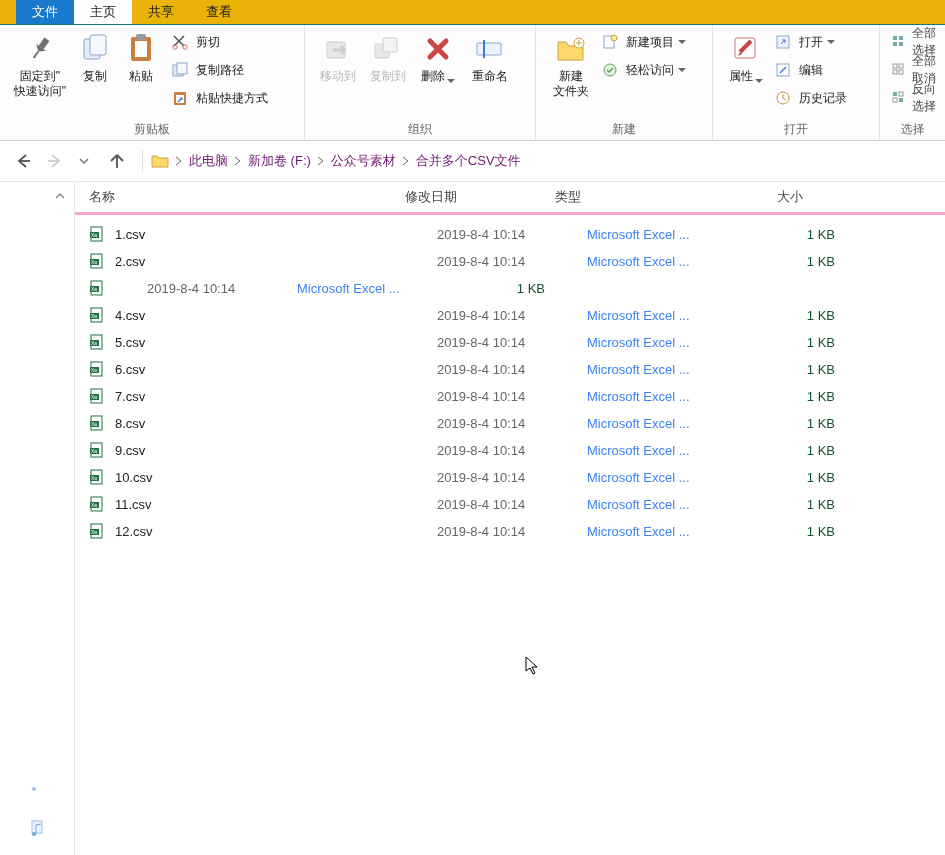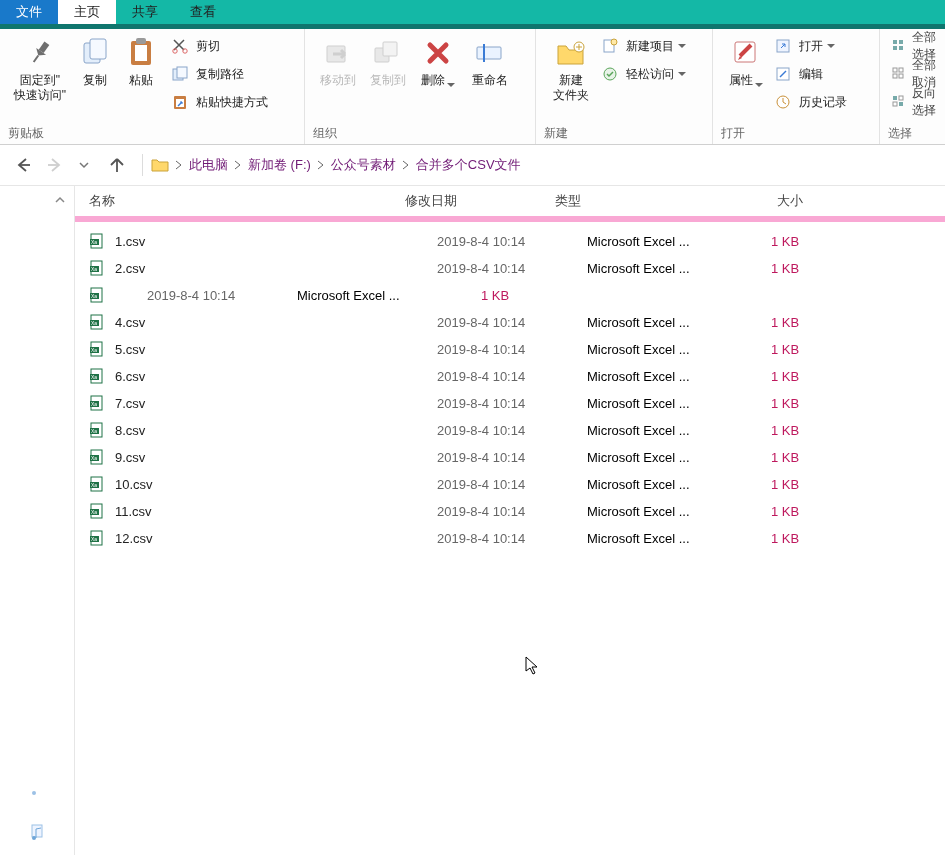--- a/index.html
+++ b/index.html
@@ -1,29 +1,29 @@
 <!DOCTYPE html>
 <html><head>
 <meta charset="utf-8">
 <style>
   html,body{margin:0;padding:0;width:945px;height:855px;background:#fff;
     font-family:"Microsoft YaHei","Segoe UI",Arial,Helvetica,sans-serif;
     font-size:13px;color:#333;overflow:hidden;}
   
-  .tabs{display:flex;align-items:flex-end;height:24px;border-bottom:5px solid #0f766e;
-    background:#14b8a6;padding-left:0;}
+  .tabs{display:flex;align-items:flex-end;height:24px;border-bottom:1px solid #0f766e;
+    background:#eab308;padding-left:16px;}
   .tab{height:24px;line-height:24px;padding:0 16px;font-size:13px;color:#222;cursor:default;}
   .tab.active{background:#1979ca;color:#fff;}
   .tab.home{background:#fff;color:#222;}
   
   .ribbon{display:flex;height:115px;border-bottom:1px solid #d0d0d0;background:#fdfdfd;}
   .group{border-right:1px solid #e3e3e3;padding:4px 8px 0 8px;display:flex;flex-direction:column;
     justify-content:space-between;}
   .group-body{flex:1;display:flex;align-items:flex-start;}
-  .group-label{text-align:left;font-size:12px;color:#666;height:22px;line-height:22px;}
+  .group-label{text-align:center;font-size:12px;color:#666;height:22px;line-height:22px;}
   .big-btn{display:flex;flex-direction:column;align-items:center;justify-content:flex-start;
     width:58px;padding-top:2px;cursor:default;}
   .big-btn .ico{width:34px;height:36px;display:flex;align-items:center;justify-content:center;}
   .big-btn .lbl{font-size:12px;color:#222;text-align:center;line-height:15px;margin-top:2px;white-space:pre;}
   .big-btn.disabled .lbl{color:#b8b8b8;}
   .stack{display:flex;flex-direction:column;gap:6px;padding-top:2px;margin-left:2px;}
   .small-btn{display:flex;align-items:center;height:22px;cursor:default;}
   .small-btn .ico{width:20px;height:18px;display:flex;align-items:center;justify-content:center;margin-right:6px;}
   .small-btn .lbl{font-size:12px;color:#222;white-space:nowrap;}
   .small-btn .lbl.withchev::after{content:"";display:inline-block;margin-left:4px;border:4px solid transparent;border-top-color:#666;transform:translateY(2px);}
@@ -40,33 +40,33 @@
   .foldico{width:22px;height:20px;display:flex;align-items:center;justify-content:center;margin-right:2px;}
   .crumbs{display:flex;align-items:center;height:24px;}
   .crumb{padding:0 4px;font-size:13px;color:#701a75;cursor:default;}
   .crumbchev{width:12px;color:#555;text-align:center;}
   
   .content{display:flex;height:calc(855px - 24px - 115px - 40px);}
   .sidebar{width:74px;border-right:1px solid #e6e6e6;position:relative;display:flex;flex-direction:column;align-items:flex-end;padding-top:8px;}
   .side-scrollhint{width:14px;height:14px;margin-right:6px;}
   .side-bottom{margin-top:auto;width:100%;display:flex;flex-direction:column;align-items:center;gap:18px;padding-bottom:18px;}
   .list{flex:1;display:flex;flex-direction:column;}
-  .cols{display:flex;height:30px;align-items:center;border-bottom:6px solid #f9a8d4;
+  .cols{display:flex;height:30px;align-items:center;border-bottom:3px solid #f9a8d4;
     font-size:13px;color:#444;padding-left:14px;}
   .cols .c-name{width:316px;}
   .cols .c-date{width:150px;}
   .cols .c-type{width:148px;}
   .cols .c-size{width:100px;text-align:right;padding-right:24px;}
   .rows{padding:6px 0 0 14px;}
   .row{display:flex;align-items:center;height:27px;font-size:13px;color:#222;cursor:default;}
   .row .fico{width:18px;height:18px;margin-right:8px;}
   .row .c-name{width:290px;}
   .row .c-date{width:150px;color:#666;margin-left:32px;}
-  .row .c-type{width:148px;color:#000000;}
-  .row .c-size{width:100px;text-align:center;color:#be185d;padding-right:24px;}
+  .row .c-type{width:148px;color:#3b82f6;}
+  .row .c-size{width:100px;text-align:right;color:#14532d;padding-right:24px;}
   
   .cursor{position:absolute;left:525px;top:656px;pointer-events:none;}
   
   svg{overflow:visible;}
 </style>
 </head>
 <body>
 
 <div class="tabs">
   <div class="tab active">文件</div>

